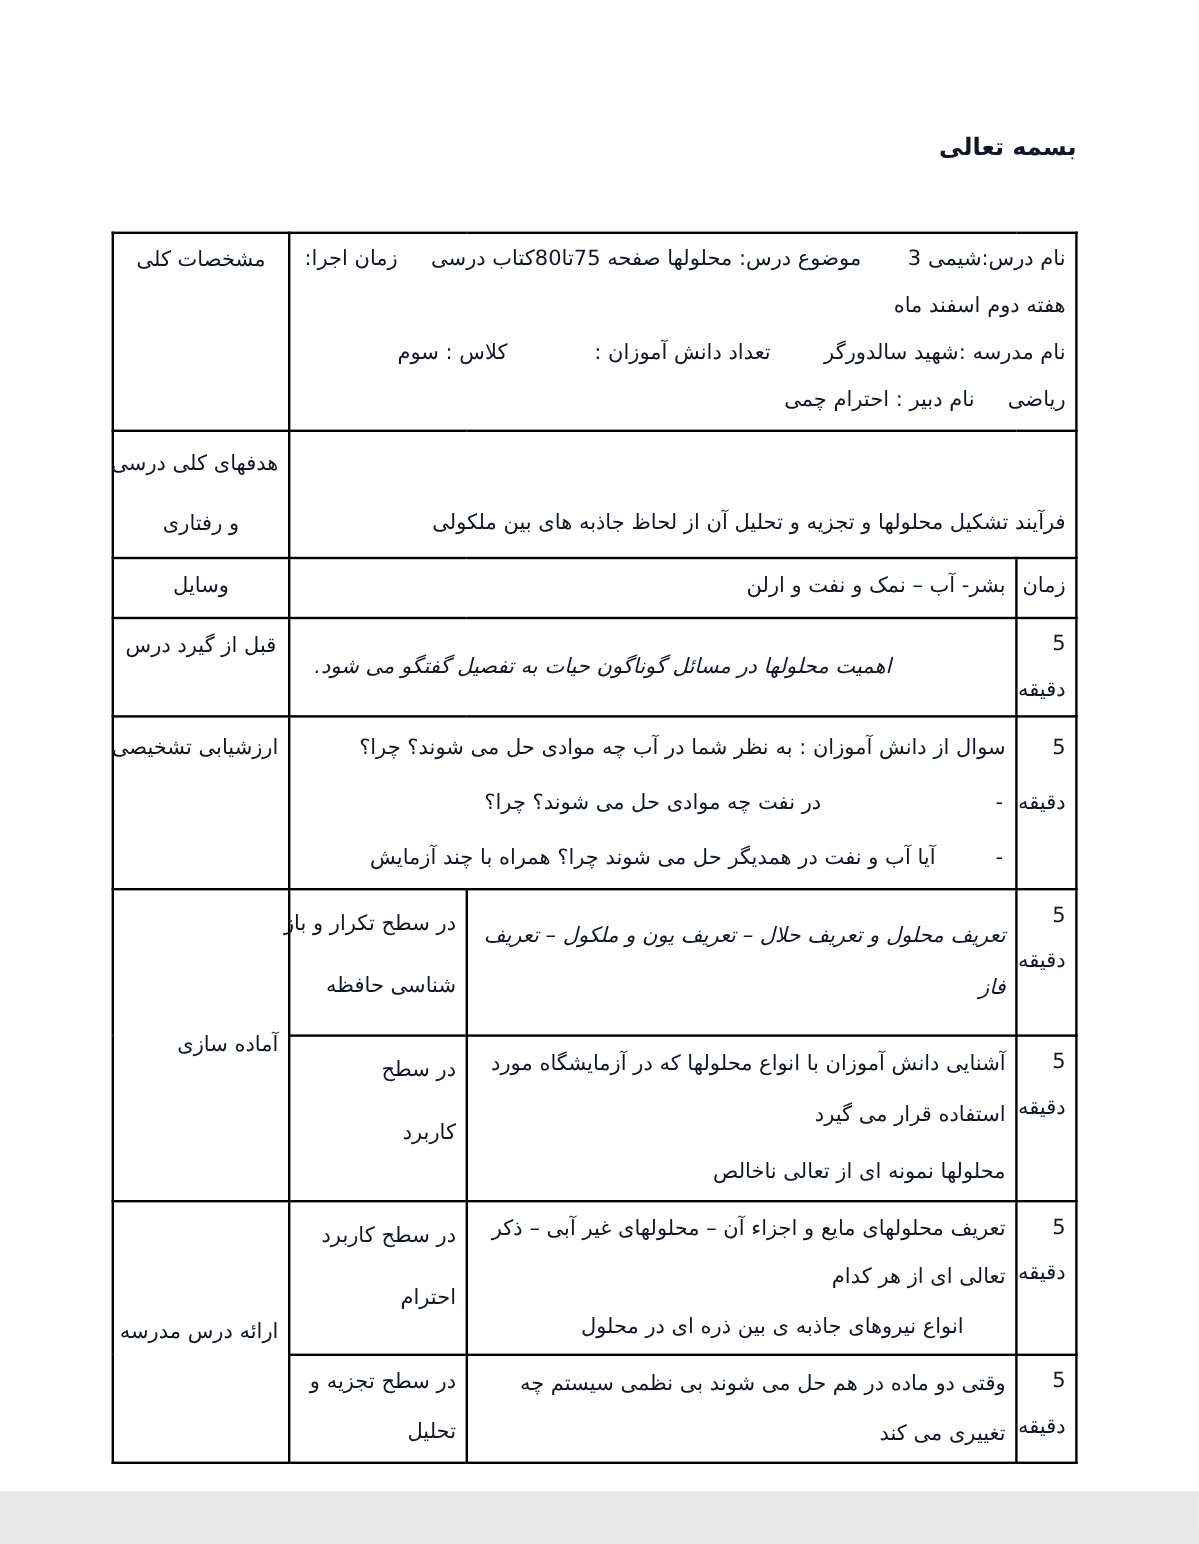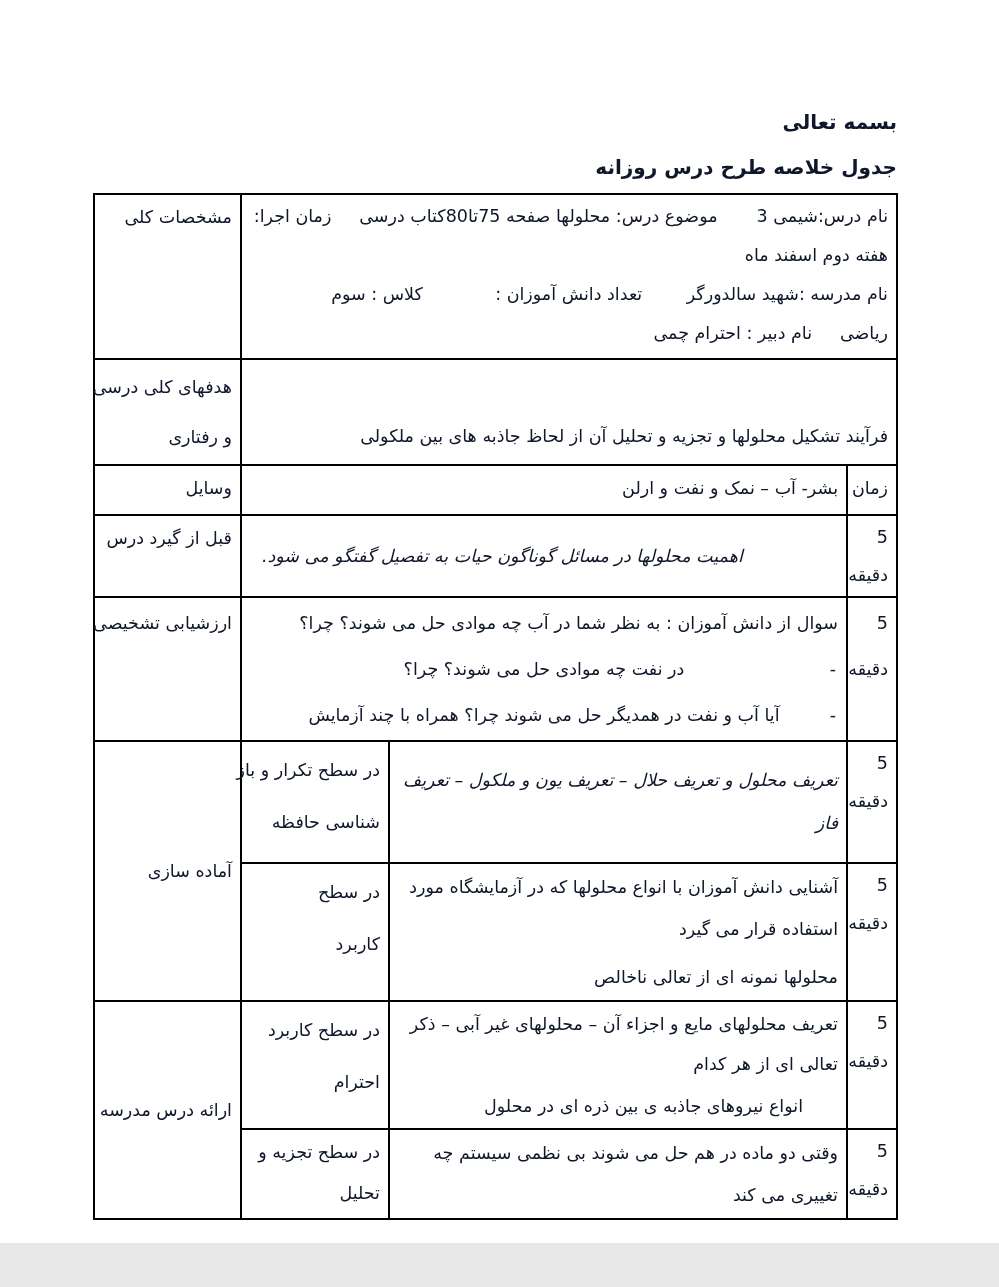--- a/index.html
+++ b/index.html
@@ -38,21 +38,21 @@
     padding:2px 8px;
     overflow:visible;
   }
   .ln{white-space:nowrap;line-height:40px;}
   
   .r1{height:165px}.r2{height:95px}.r3{height:50px}.r4{height:82px}
   .r5{height:143px}.r6{height:122px}.r7{height:135px}.r8{height:123px}.r9{height:89px}
   
   .gen .ln{line-height:39px;}
   
-  .lbl{text-align:right;}
+  .lbl{text-align:center;}
   .lbl .ln{line-height:40px;}
   .lbl-goals .ln{line-height:50px;}
   .lbl-group{vertical-align:middle;text-align:right;}
   
   .v-bottom{vertical-align:bottom;padding-bottom:8px;}
   .v-middle{vertical-align:middle;font-style:italic;}
   
   .time{text-align:right;}
   .time .ln{line-height:38px;}
   .time-hd{text-align:center;}
@@ -73,21 +73,20 @@
   .c9 .ln{line-height:42px;}
   .indent-sm{padding-right:35px;}
 </style>
 </head>
 <body>
 
 <div class="page">
 
   <div class="titles">
     <div>بسمه تعالی</div>
-    <div>جدول خلاصه طرح درس روزانه</div>
   </div>
 
   <table class="plan">
     <colgroup>
       <col style="width:50px">
       <col style="width:458px">
       <col style="width:148px">
       <col style="width:147px">
     </colgroup>
 

